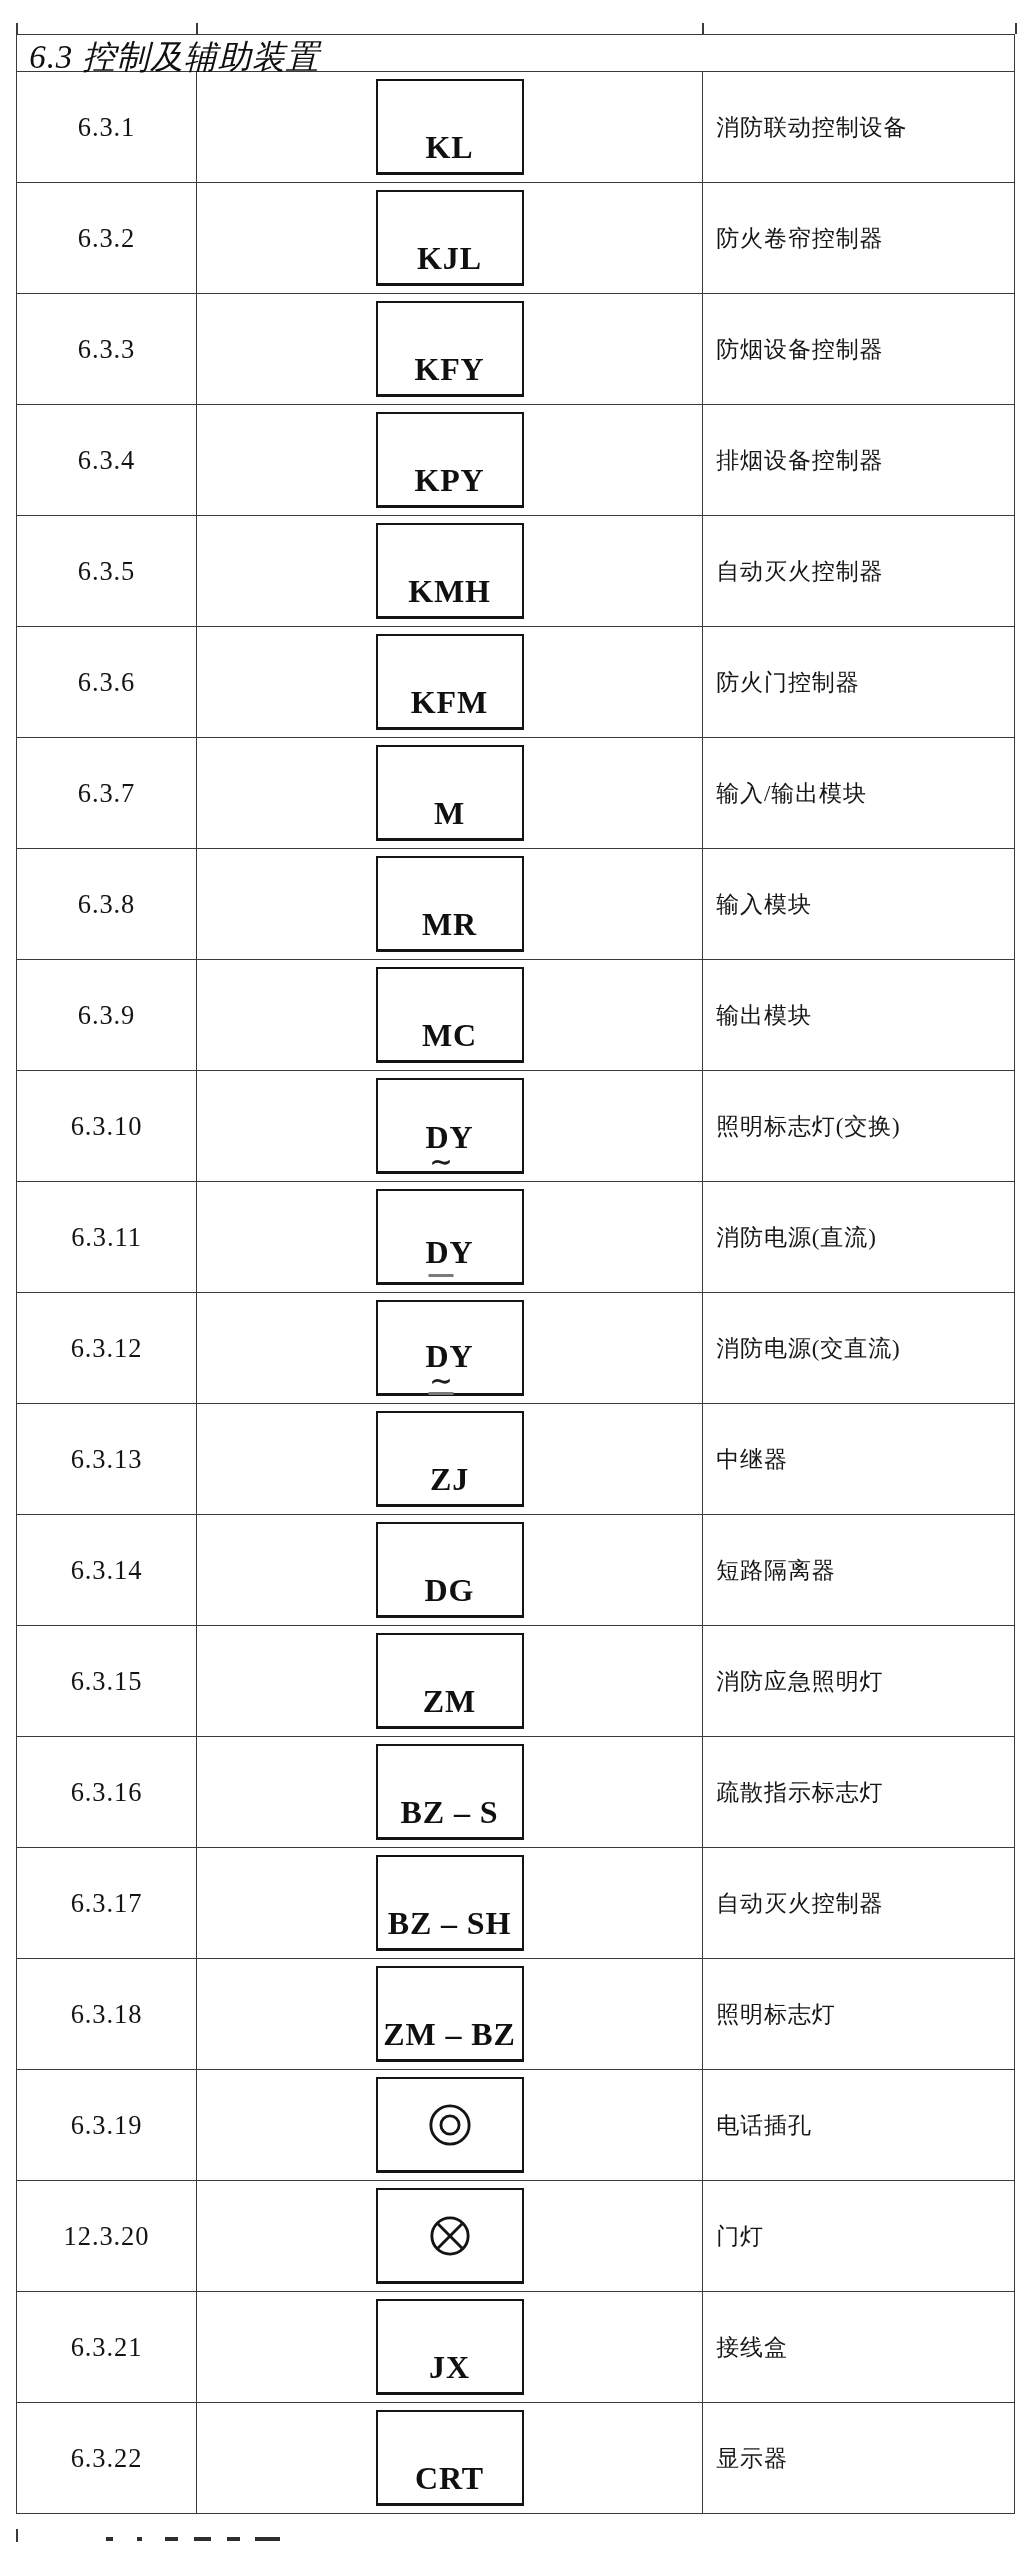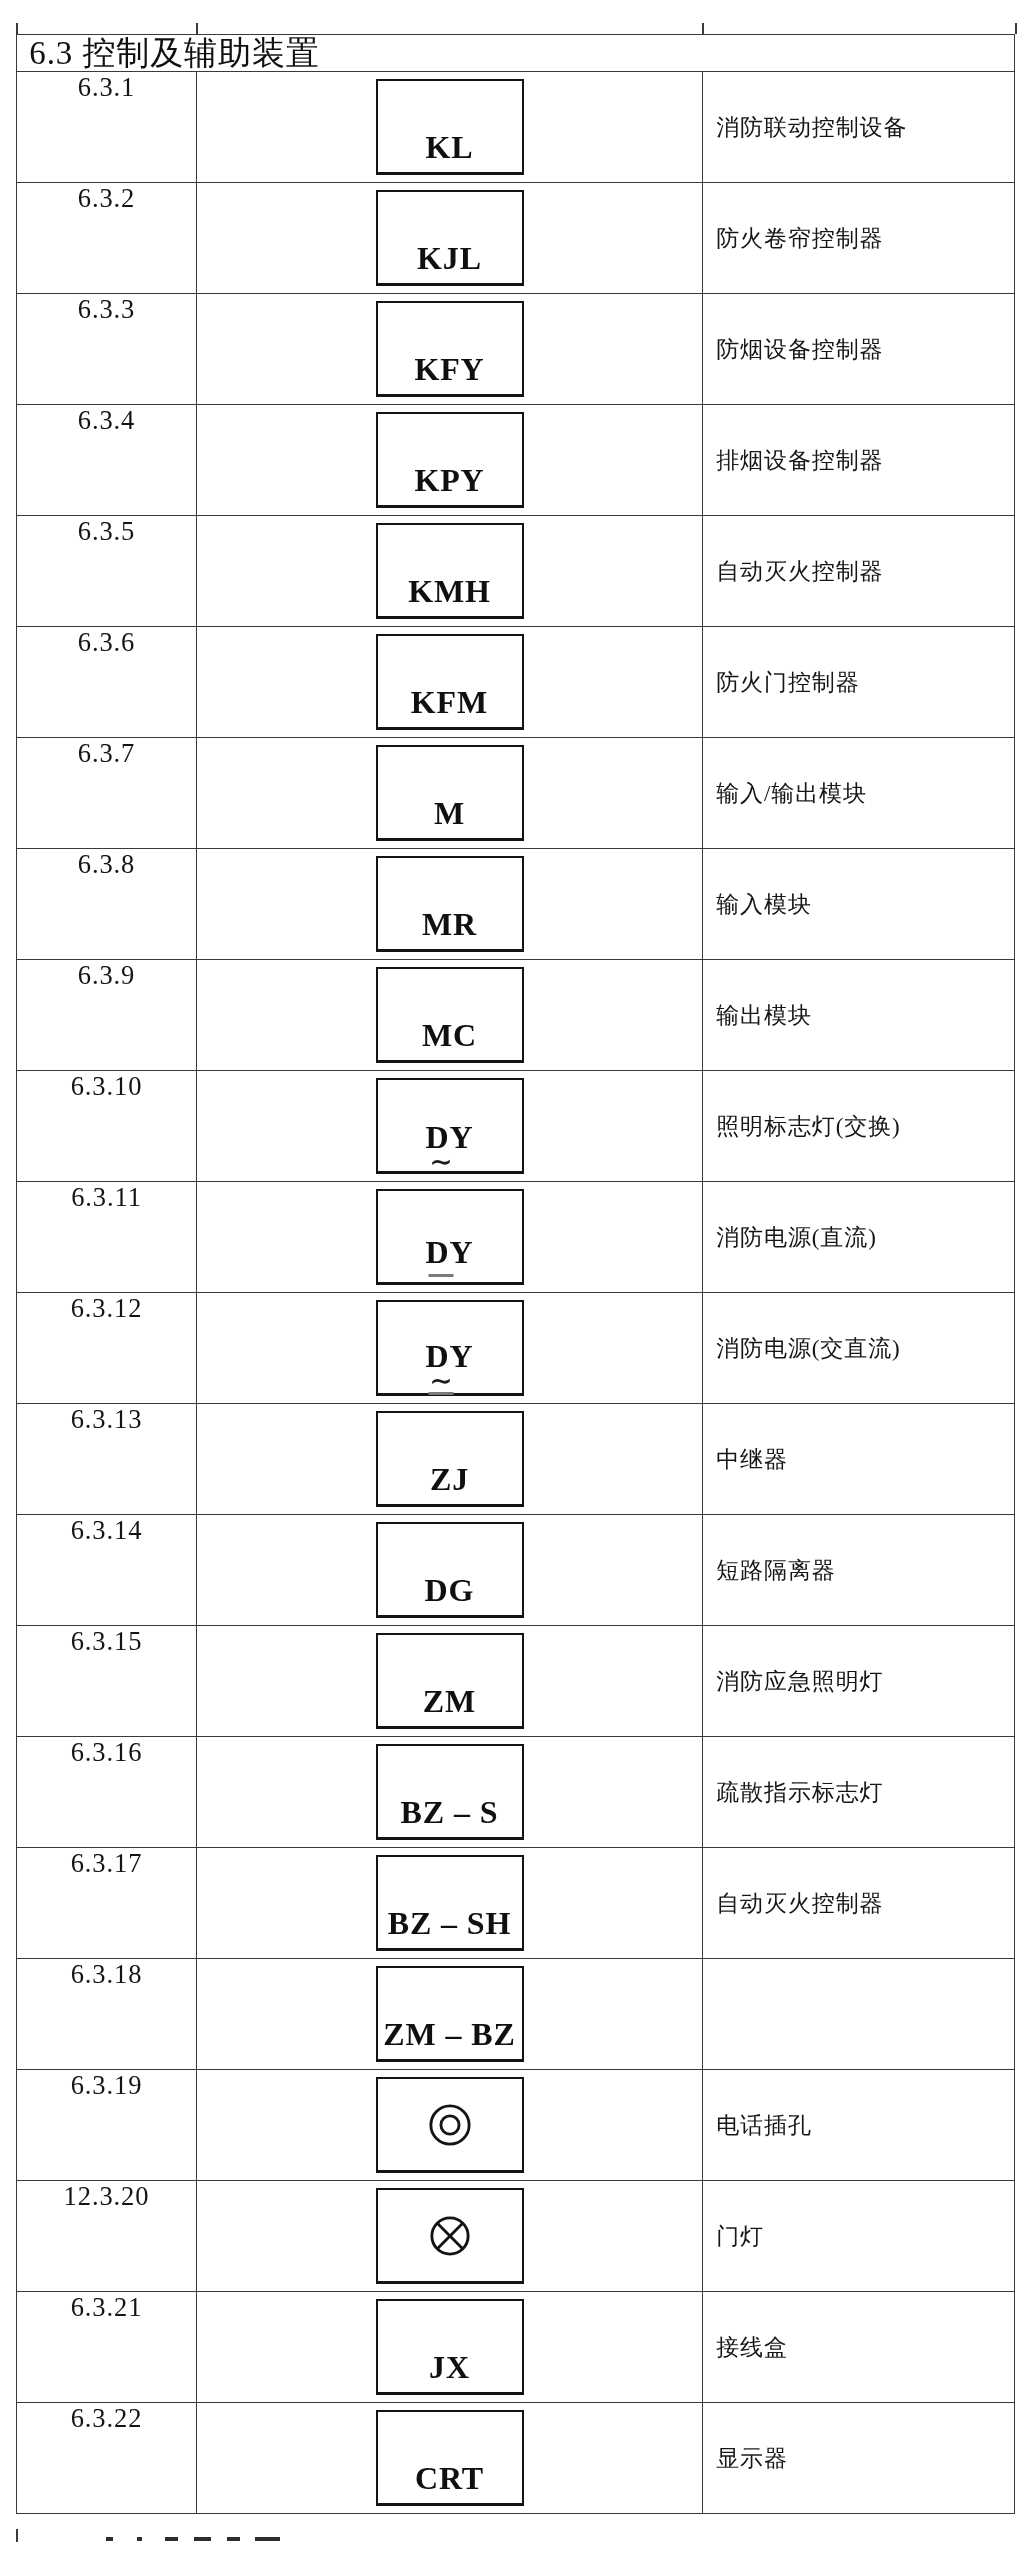--- a/index.html
+++ b/index.html
@@ -7,28 +7,28 @@
        font-family:"Liberation Serif","DejaVu Serif",serif;color:#111;}
   .stage{position:relative;width:1021px;height:2576px;background:#fff;overflow:hidden;}
 
   
   .vstub{position:absolute;top:23px;width:1.9px;height:11.3px;background:#3a3a3a;}
 
   
   .table{position:absolute;left:16px;top:34px;width:997px;
          border:1.9px solid #3a3a3a;background:#fff;}
   .header-row{height:36px;border-bottom:1.9px solid #3a3a3a;
-              display:flex;align-items:center;padding-left:12.3px;}
+              display:flex;align-items:flex-start;padding-left:12.3px;font-style:italic;}
   .header-label{font-size:33px;letter-spacing:0.9px;color:#101010;white-space:pre;}
 
   .row{display:flex;height:110px;border-bottom:1.9px solid #3a3a3a;}
   .row:last-child{border-bottom:none;}
   .cell{height:100%;box-sizing:border-box;}
   .c-no{width:180px;border-right:1.9px solid #3a3a3a;
-        display:flex;align-items:flex-start;justify-content:center;font-family:Liberation Serif, serif;}
+        display:flex;align-items:center;justify-content:center;font-family:Liberation Serif, serif;}
   .no{font-size:26.5px;letter-spacing:0.9px;color:#141414;}
   .c-sym{width:506px;border-right:1.9px solid #3a3a3a;
          display:flex;align-items:center;justify-content:center;}
   .sym-box{width:144px;height:91px;border:2.8px solid #141414;border-bottom-width:3.8px;
            display:flex;flex-direction:column;align-items:center;justify-content:center;
            background:#fff;}
   .sym-label{font-size:32px;font-weight:700;letter-spacing:0.9px;line-height:1;color:#101010;white-space:pre;margin-top:40px;}
   .pmark{display:flex;flex-direction:column;align-items:center;
          transform:translateX(-8.5px);margin-top:1.9px;}
   .tilde{font-size:28px;font-weight:700;line-height:13.2px;height:15px;color:#1c1c1c;}
@@ -306,20 +306,23 @@
 
   <div class="row">
     <div class="cell c-no">
       <span class="no">6.3.18</span>
     </div>
     <div class="cell c-sym">
       <div class="sym-box">
               <span class="sym-label">ZM – BZ</span>
             </div>
     </div>
+    <div class="cell c-desc">
+      <span class="desc">照明标志灯</span>
+    </div>
   </div>
 
   <div class="row">
     <div class="cell c-no">
       <span class="no">6.3.19</span>
     </div>
     <div class="cell c-sym">
       <div class="sym-box">
               <svg width="44" height="44" viewBox="0 0 46 46">
                 <circle cx="23" cy="23" r="20" fill="none" stroke="#141414" stroke-width="3"></circle>

